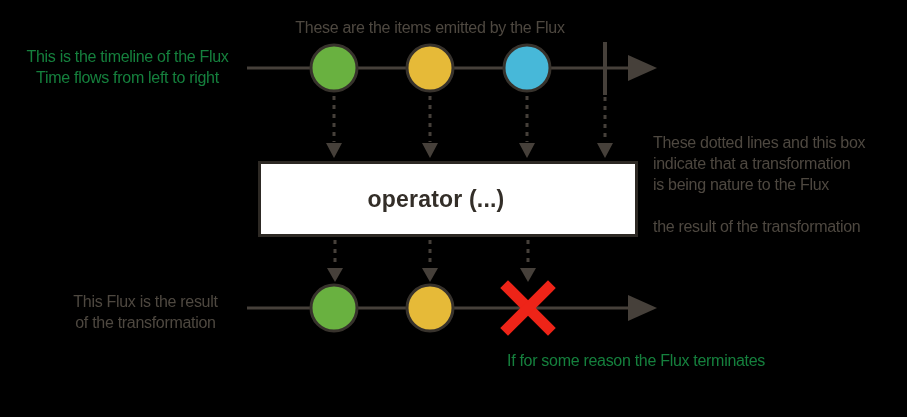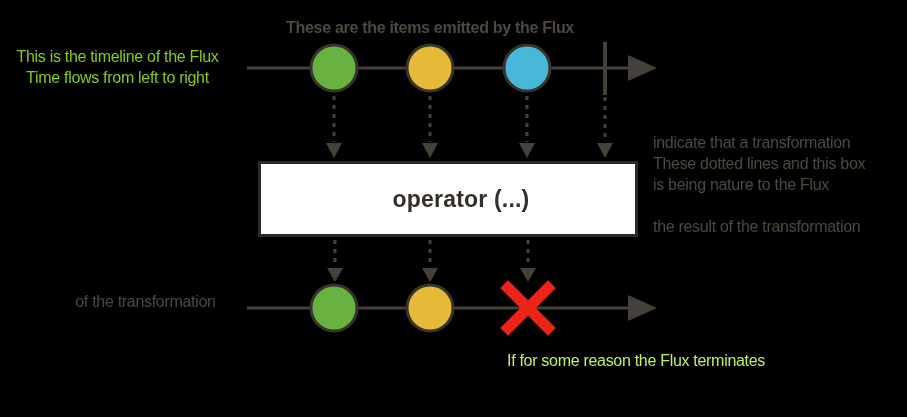--- a/index.html
+++ b/index.html
@@ -26,21 +26,21 @@
     position: absolute;
     font-size: 16px;
     line-height: 21px;
     letter-spacing: -0.3px;
     white-space: nowrap;
   }
   .note.center { text-align: center; }
   .note .gap { height: 21px; }
   .operator-label {
     position: absolute;
-    left: 271px;
+    left: 246px;
     top: 161px;
     width: 380px;
     height: 76px;
     display: flex;
     align-items: center;
     justify-content: center;
     font-weight: bold;
     font-size: 23px;
     letter-spacing: 0.2px;
   }
@@ -89,39 +89,40 @@
     <circle cx="430" cy="308" r="23" stroke-width="3" fill="#e6ba38" stroke="#37322c"></circle>
 
     <g>
       <line x1="508" y1="288" x2="548" y2="328" stroke-width="11" stroke-linecap="square" stroke="#ee2418"></line>
       <line x1="548" y1="288" x2="508" y2="328" stroke-width="11" stroke-linecap="square" stroke="#ee2418"></line>
     </g>
   </svg>
 
   <div class="operator-label" style="color: rgb(51, 46, 40);">operator (...)</div>
 
-  <div class="note center" style="left: 5px; top: 46px; width: 225px; color: #84cc16;">
+  <div class="note center" style="left: 15px; top: 46px; width: 225px; color: #15803d;">
     <div>This is the timeline of the Flux</div>
     <div>Time flows from left to right</div>
   </div>
 
-  <div class="note center" style="left: 250px; top: 17px; width: 360px; color: rgb(78, 72, 64); font-weight: bold;">
+  <div class="note center" style="left: 250px; top: 17px; width: 360px; color: rgb(78, 72, 64);">
     <div>These are the items emitted by the Flux</div>
   </div>
 
 
   <div class="note" style="left: 653px; top: 132px; width: 250px; color: rgb(78, 72, 64);">
+    <div>These dotted lines and this box</div>
     <div>indicate that a transformation</div>
-    <div>These dotted lines and this box</div>
     <div>is being nature to the Flux</div>
     <div class="gap"></div>
     <div>the result of the transformation</div>
   </div>
 
   <div class="note center" style="left: 38px; top: 291px; width: 215px; color: rgb(78, 72, 64);">
+    <div>This Flux is the result</div>
     <div>of the transformation</div>
   </div>
 
-  <div class="note" style="left: 507px; top: 350px; width: 300px; color: #bef264;">
+  <div class="note" style="left: 507px; top: 350px; width: 300px; color: #15803d;">
     <div>If for some reason the Flux terminates</div>
   </div>
 
 </div>
 
 </body></html>

